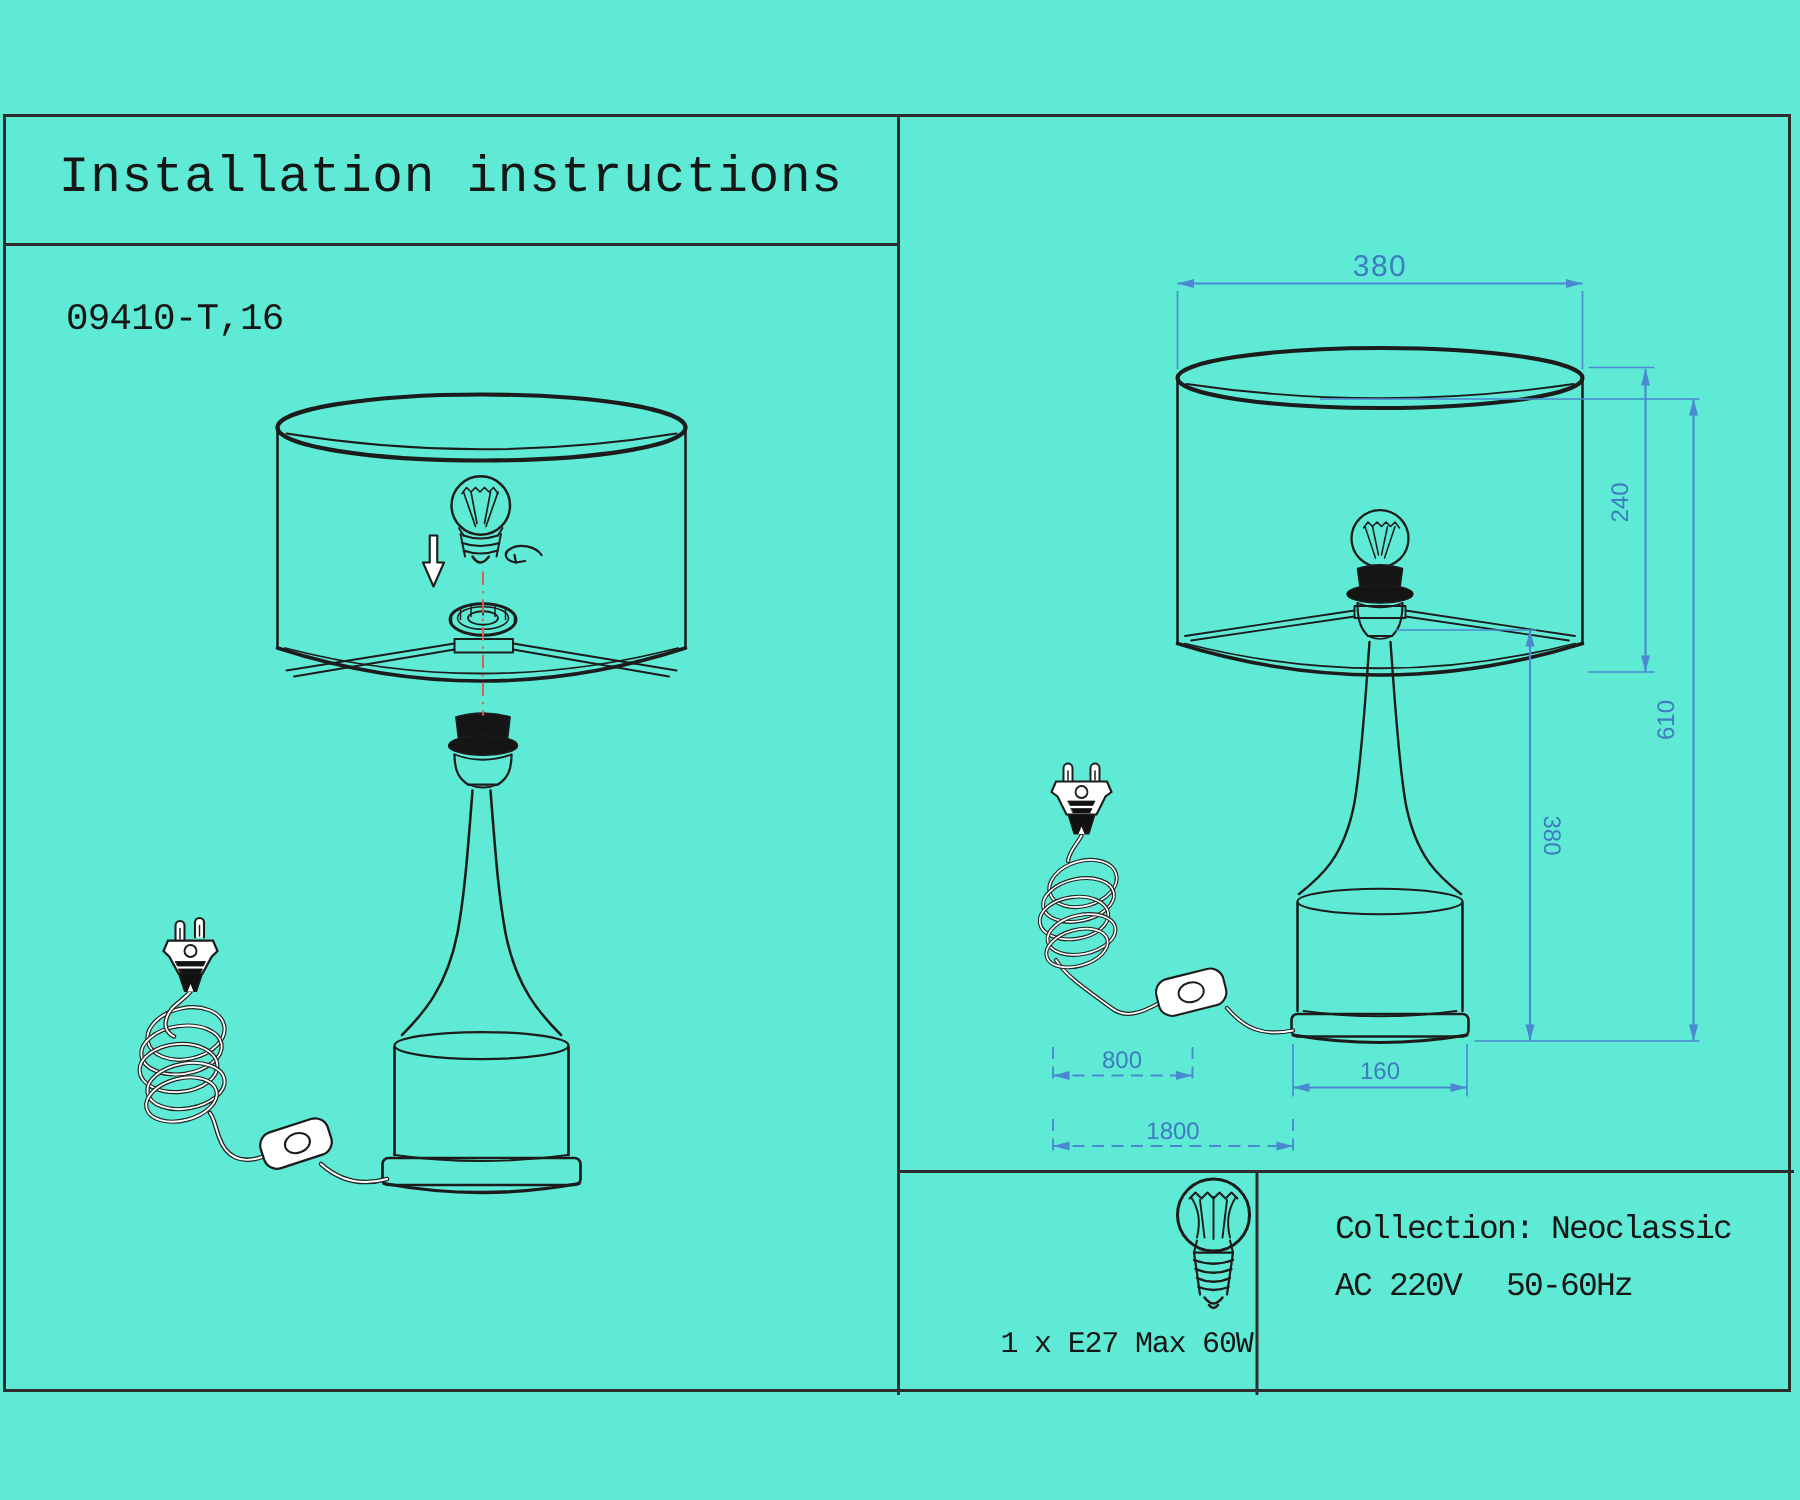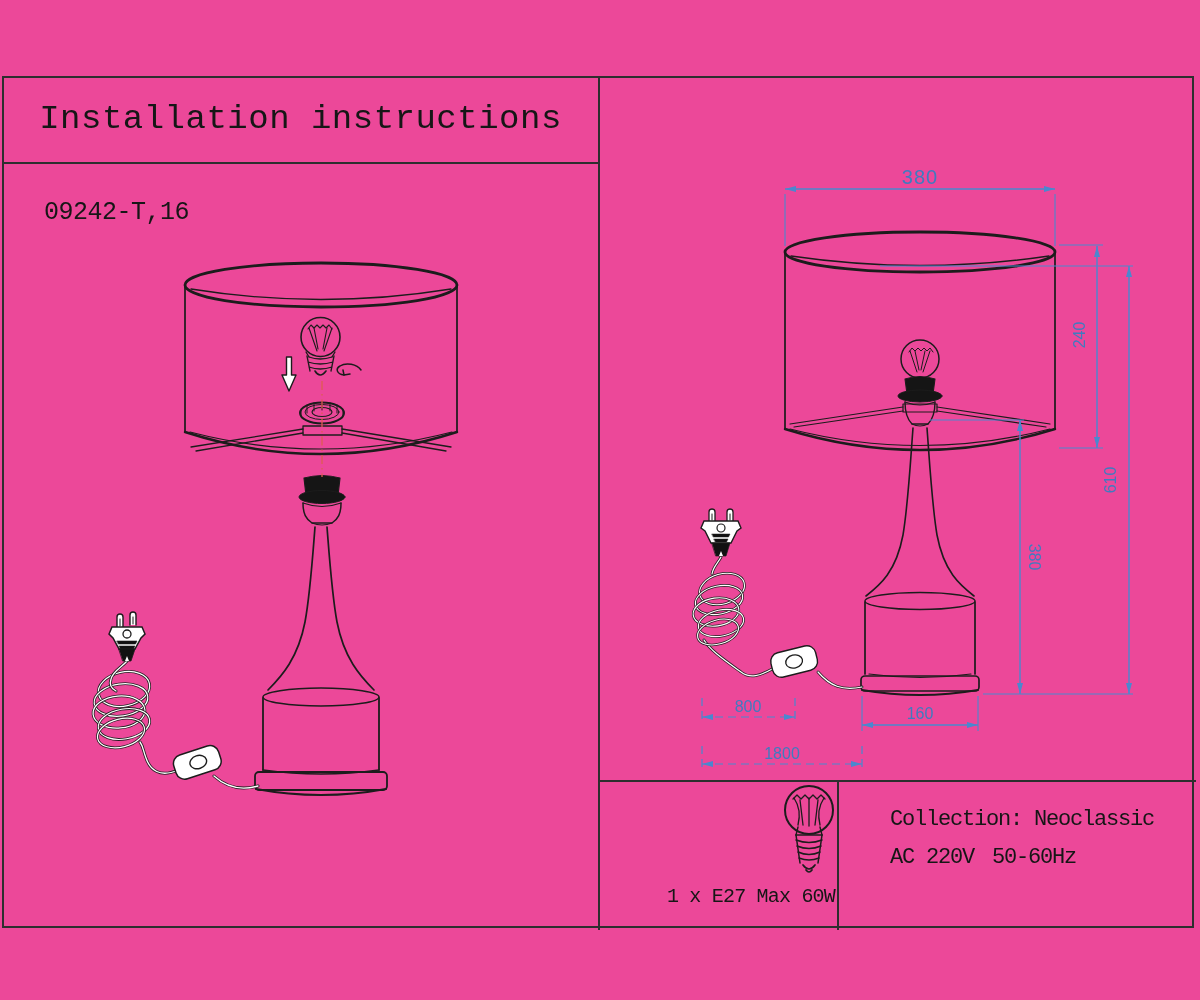--- a/index.html
+++ b/index.html
@@ -1,47 +1,47 @@
 <!DOCTYPE html>
 <html><head>
 <meta charset="utf-8">
 <style>
   html,body{margin:0;padding:0;background:#ffffff;}
-  .page{position:relative;width:1200px;height:1000px;background:#ec4899;overflow:hidden;
+  .page{position:relative;width:1200px;height:1000px;background:#5eead4;overflow:hidden;
         font-family:"Liberation Mono", monospace;color:#161616;}
   .line{position:absolute;background:#2e2e2e;}
   .outer-border{position:absolute;left:2px;top:76px;width:1192px;height:852px;
         border:2px solid #2e2e2e;box-sizing:border-box;}
   .title-box{position:absolute;left:2px;top:76px;width:597px;height:86px;
         display:flex;align-items:center;justify-content:center;
         font-size:34px;letter-spacing:.5px;white-space:nowrap;}
   .model{position:absolute;left:44px;top:198px;font-size:25px;letter-spacing:-.5px;white-space:nowrap;}
   .bulb-cell{position:absolute;left:601px;top:783px;width:234px;height:145px;
         display:flex;flex-direction:column;align-items:flex-end;}
   .bulb-cell .lbl{font-size:20px;letter-spacing:-.8px;margin-top:2px;white-space:nowrap;}
   .spec-cell{position:absolute;left:840px;top:781px;width:354px;height:147px;
         box-sizing:border-box;padding:20px 18px 0 50px;font-size:22px;letter-spacing:-1.2px;}
   .spec-cell .row{line-height:38px;white-space:nowrap;}
-  .freq{margin-left:18px;}
+  .freq{margin-left:30px;}
   svg{position:absolute;}
   svg text{font-family:"Liberation Sans", sans-serif;}
 </style>
 </head>
 <body>
 
 <div class="page">
 
   <div class="outer-border"></div>
   <div class="line" style="left:598px;top:76px;width:2px;height:854px;"></div>
   <div class="line" style="left:2px;top:162px;width:597px;height:2px;"></div>
   <div class="line" style="left:599px;top:780px;width:597px;height:2px;"></div>
   <div class="line" style="left:837px;top:780px;width:2px;height:150px;"></div>
 
   <div class="title-box">Installation instructions</div>
-  <div class="model">09242-T,16</div>
+  <div class="model">09410-T,16</div>
 
   <svg style="left:2px;top:164px" width="597" height="766" viewBox="2 164 597 766">
     <g stroke="#1c1c1c" fill="none" stroke-linecap="round" stroke-linejoin="round">
 
       <g>
         <ellipse cx="321" cy="285" rx="136" ry="22" stroke-width="2.8"></ellipse>
         <path d="M191,289 Q321,310 451,289" stroke-width="1.3"></path>
         <path d="M185,286 V432 M457,286 V432" stroke-width="1.7"></path>
         <path d="M185,432 Q321,476 457,432" stroke-width="2.4"></path>
         <path d="M190,432 Q321,466 452,432" stroke-width="1.2"></path>

